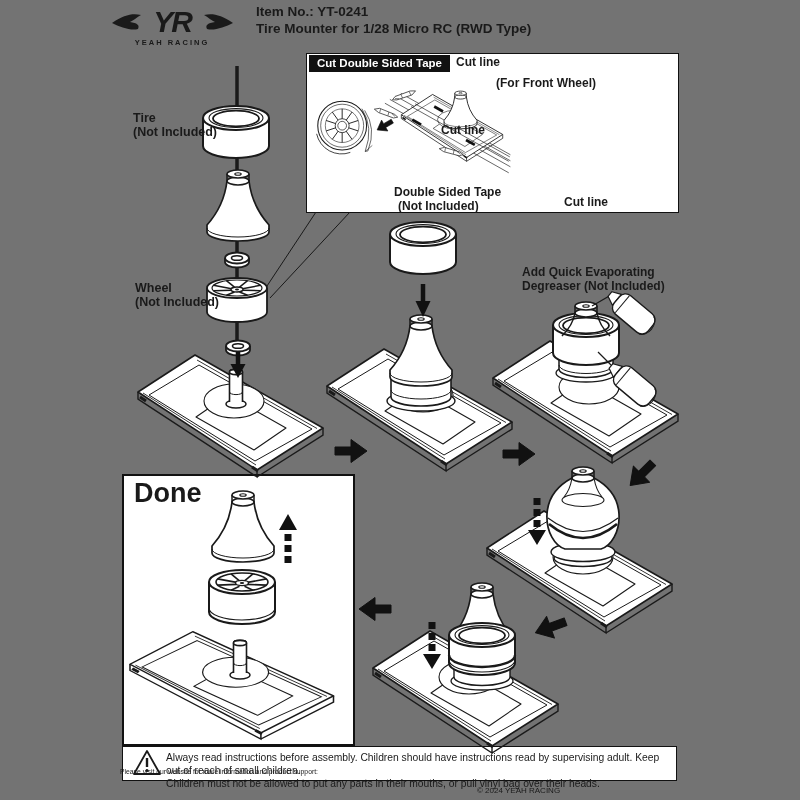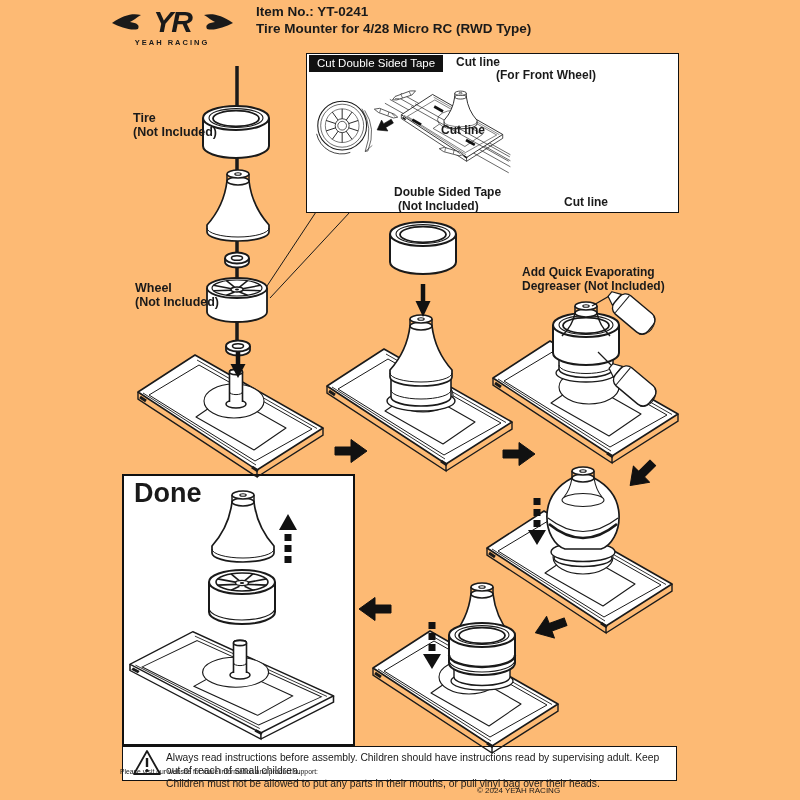--- a/index.html
+++ b/index.html
@@ -1,21 +1,21 @@
 <!DOCTYPE html>
 <html><head>
 <meta charset="utf-8">
 <style>
   html,body{margin:0;padding:0;background:#e8e8e8;}
-  .page{position:relative;width:800px;height:800px;background:#fdba74;overflow:hidden;
+  .page{position:relative;width:800px;height:800px;background:#737373;overflow:hidden;
         font-family:"Liberation Sans",sans-serif;color:#1a1a1a;}
   .art{position:absolute;left:0;top:0;z-index:1;pointer-events:none;}
   .boxborder{position:absolute;z-index:0;background:#fff;}
   .lbl{position:absolute;z-index:2;font-weight:bold;white-space:nowrap;line-height:1.05;}
-  .banner{position:absolute;z-index:2;background:#111;color:#fff;font-weight:normal;
+  .banner{position:absolute;z-index:2;background:#111;color:#fff;font-weight:bold;
           font-size:11.5px;padding:2px 8px 3px 8px;white-space:nowrap;}
   .small{font-weight:normal;}
 </style>
 </head>
 <body>
 
 <div class="page">
 
   <div class="boxborder" style="left:306px;top:53px;width:371px;height:158px;border:1.6px solid #111;"></div>
   <div class="boxborder" style="left:122px;top:474px;width:229px;height:268px;border:2px solid #111;"></div>
@@ -283,26 +283,26 @@
     </g>
   </svg>
 
   <svg style="position:absolute;left:110px;top:2px;z-index:2;" width="125" height="46" viewBox="0 0 125 46">
     <path d="M2,21 C14,13 22,11 31,13 C26,16 24,18 20,20 C27,21 30,23 28,27 C21,29 10,25 2,21 Z" fill="#1a1a1a"></path>
     <path d="M123,21 C111,13 103,11 94,13 C99,16 101,18 105,20 C98,21 95,23 97,27 C104,29 115,25 123,21 Z" fill="#1a1a1a"></path>
     <text x="62" y="30" text-anchor="middle" font-family="Liberation Sans, sans-serif" font-size="30" font-weight="bold" font-style="italic" letter-spacing="-2" fill="#1a1a1a">YR</text>
     <text x="62" y="43" text-anchor="middle" font-family="Liberation Sans, sans-serif" font-size="7.5" font-weight="bold" letter-spacing="2" fill="#1a1a1a">YEAH RACING</text>
   </svg>
   <div class="lbl" style="left:256px;top:5px;font-size:13.5px;">Item No.: YT-0241</div>
-  <div class="lbl" style="left:256px;top:22px;font-size:13.5px;">Tire Mounter  for 4/28 Micro RC (RWD Type)</div>
+  <div class="lbl" style="left:256px;top:22px;font-size:13.5px;">Tire Mounter  for 1/28 Micro RC (RWD Type)</div>
 
   <div class="banner" style="left:309px;top:55px;">Cut Double Sided Tape</div>
   <div class="lbl" style="left:456px;top:56px;font-size:12px;">
     <div>Cut line</div>
-    <div style="margin-top:0;padding-left:40px;">(For Front Wheel)</div>
+    <div style="margin-top:8px;padding-left:40px;">(For Front Wheel)</div>
   </div>
   <div class="lbl" style="left:441px;top:124px;font-size:12px;">Cut line</div>
   <div class="lbl" style="left:564px;top:196px;font-size:12px;">Cut line</div>
   <div class="lbl" style="left:394px;top:186px;font-size:12px;">
     <div>Double Sided Tape</div>
     <div style="margin-top:1px;margin-left:4px;">(Not Included)</div>
   </div>
 
   <div class="lbl" style="left:133px;top:112px;font-size:12.5px;">
     <div>Tire</div>

